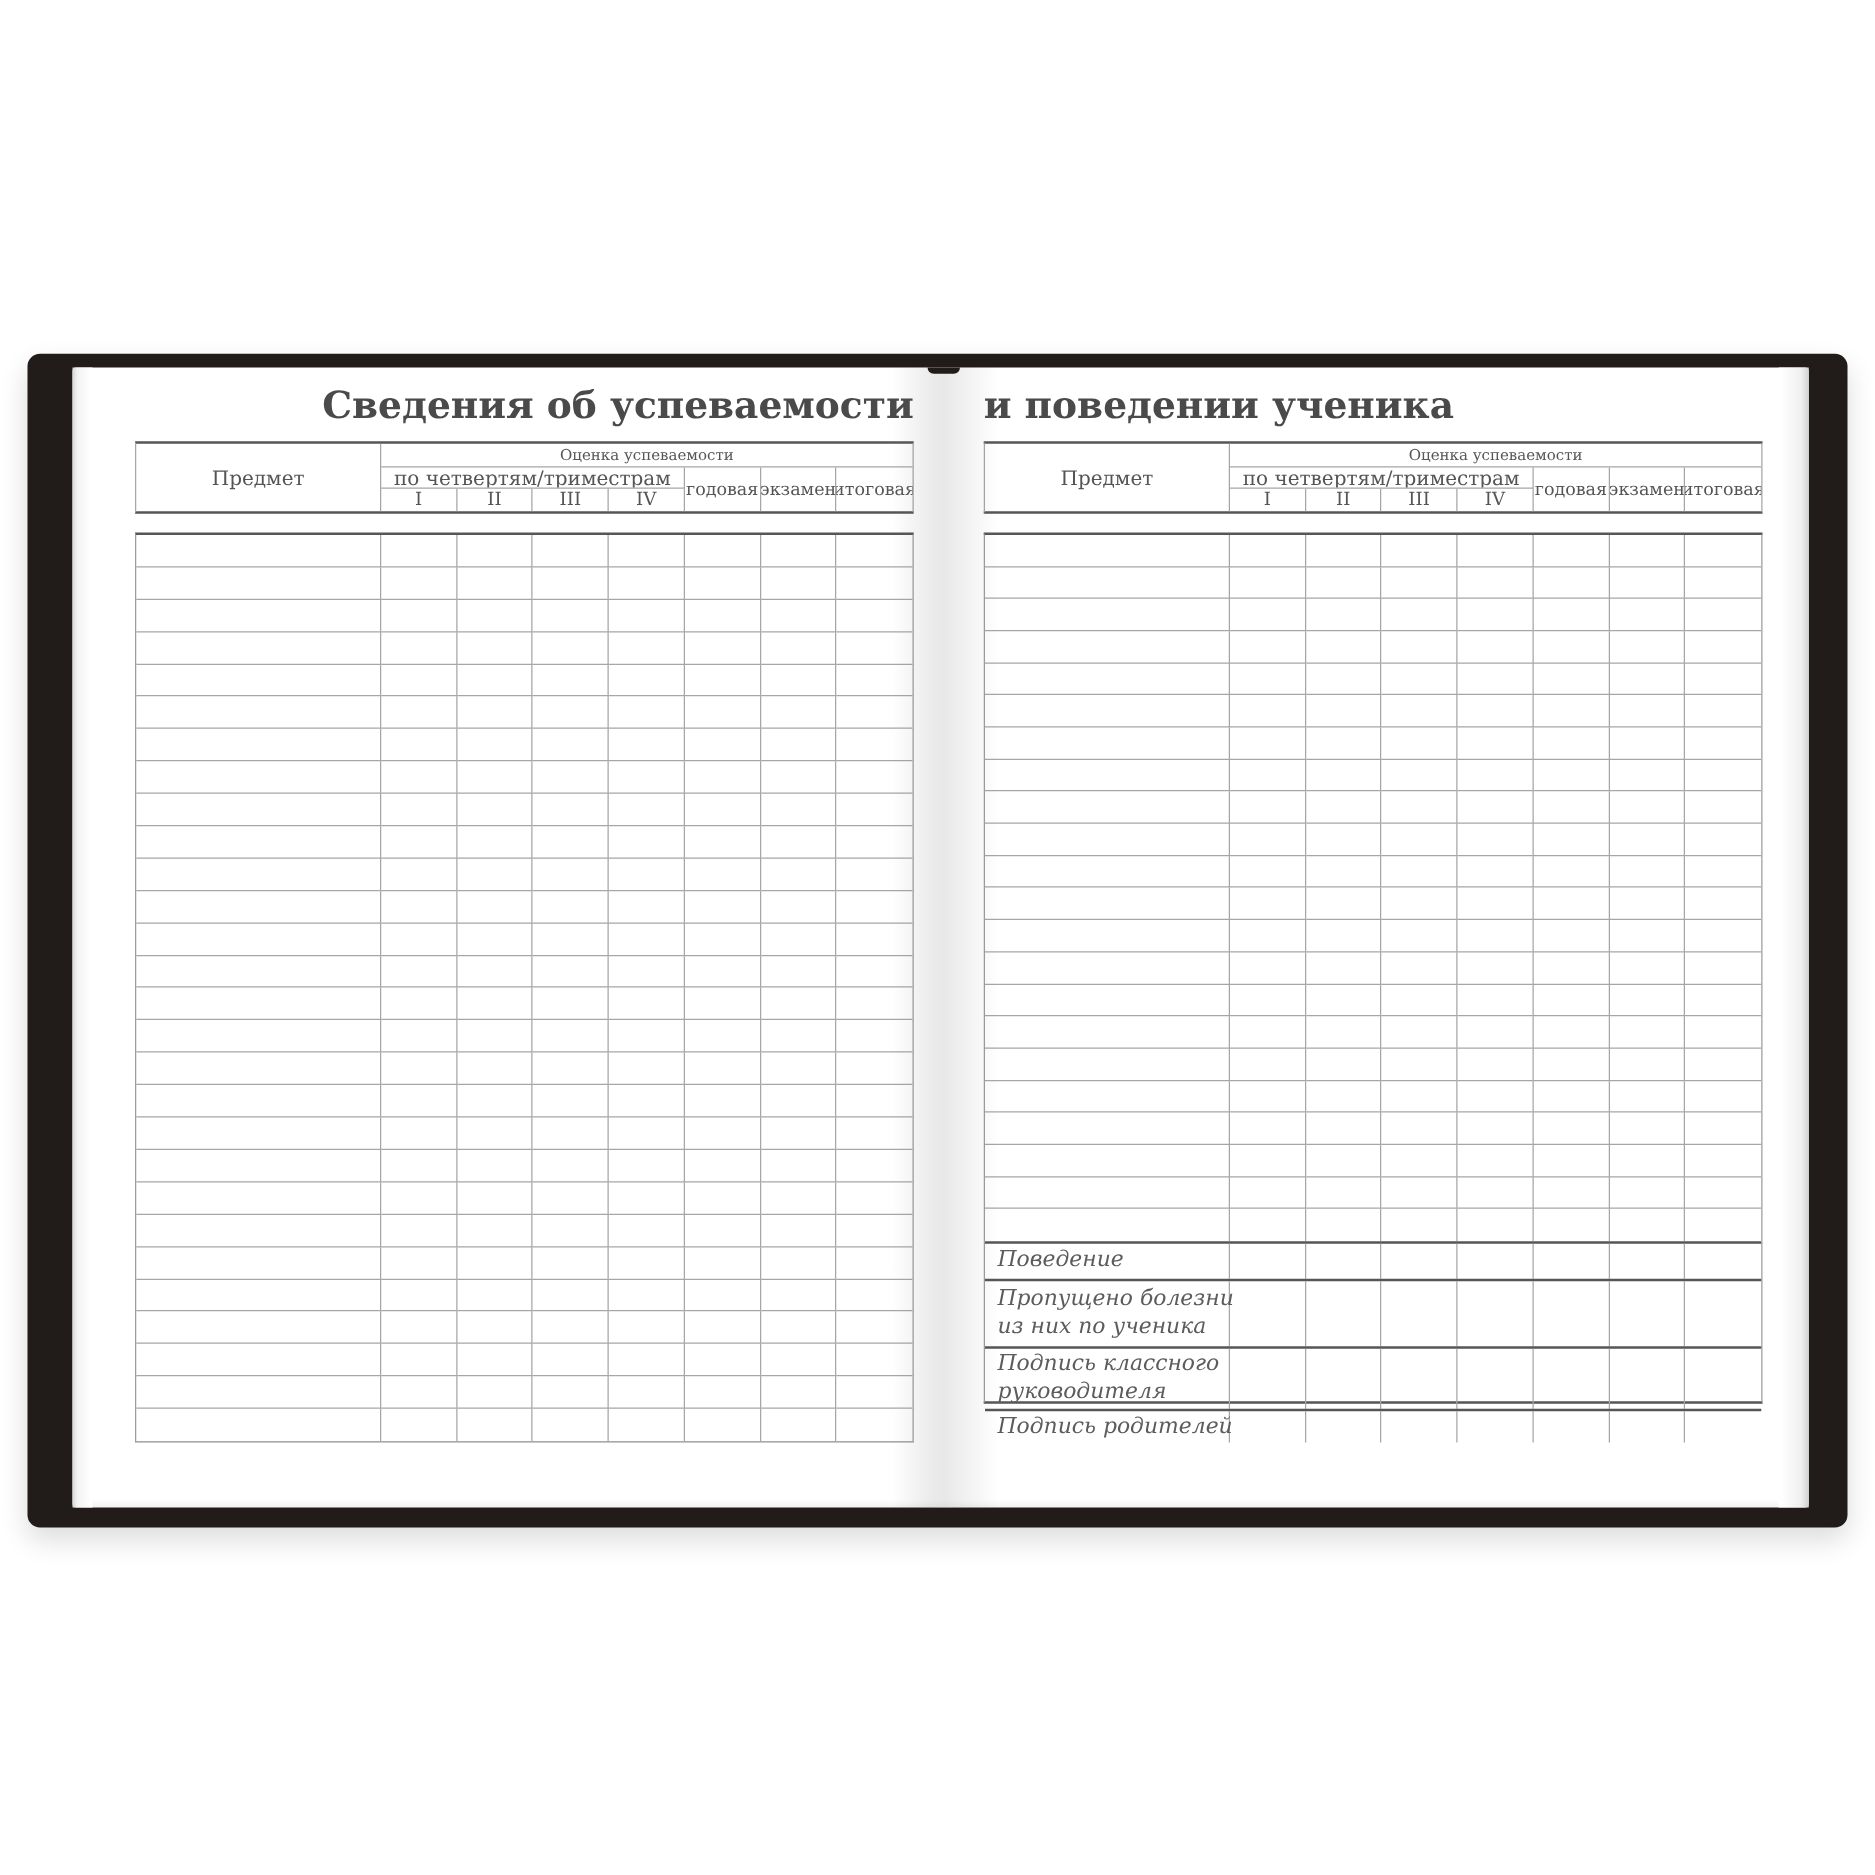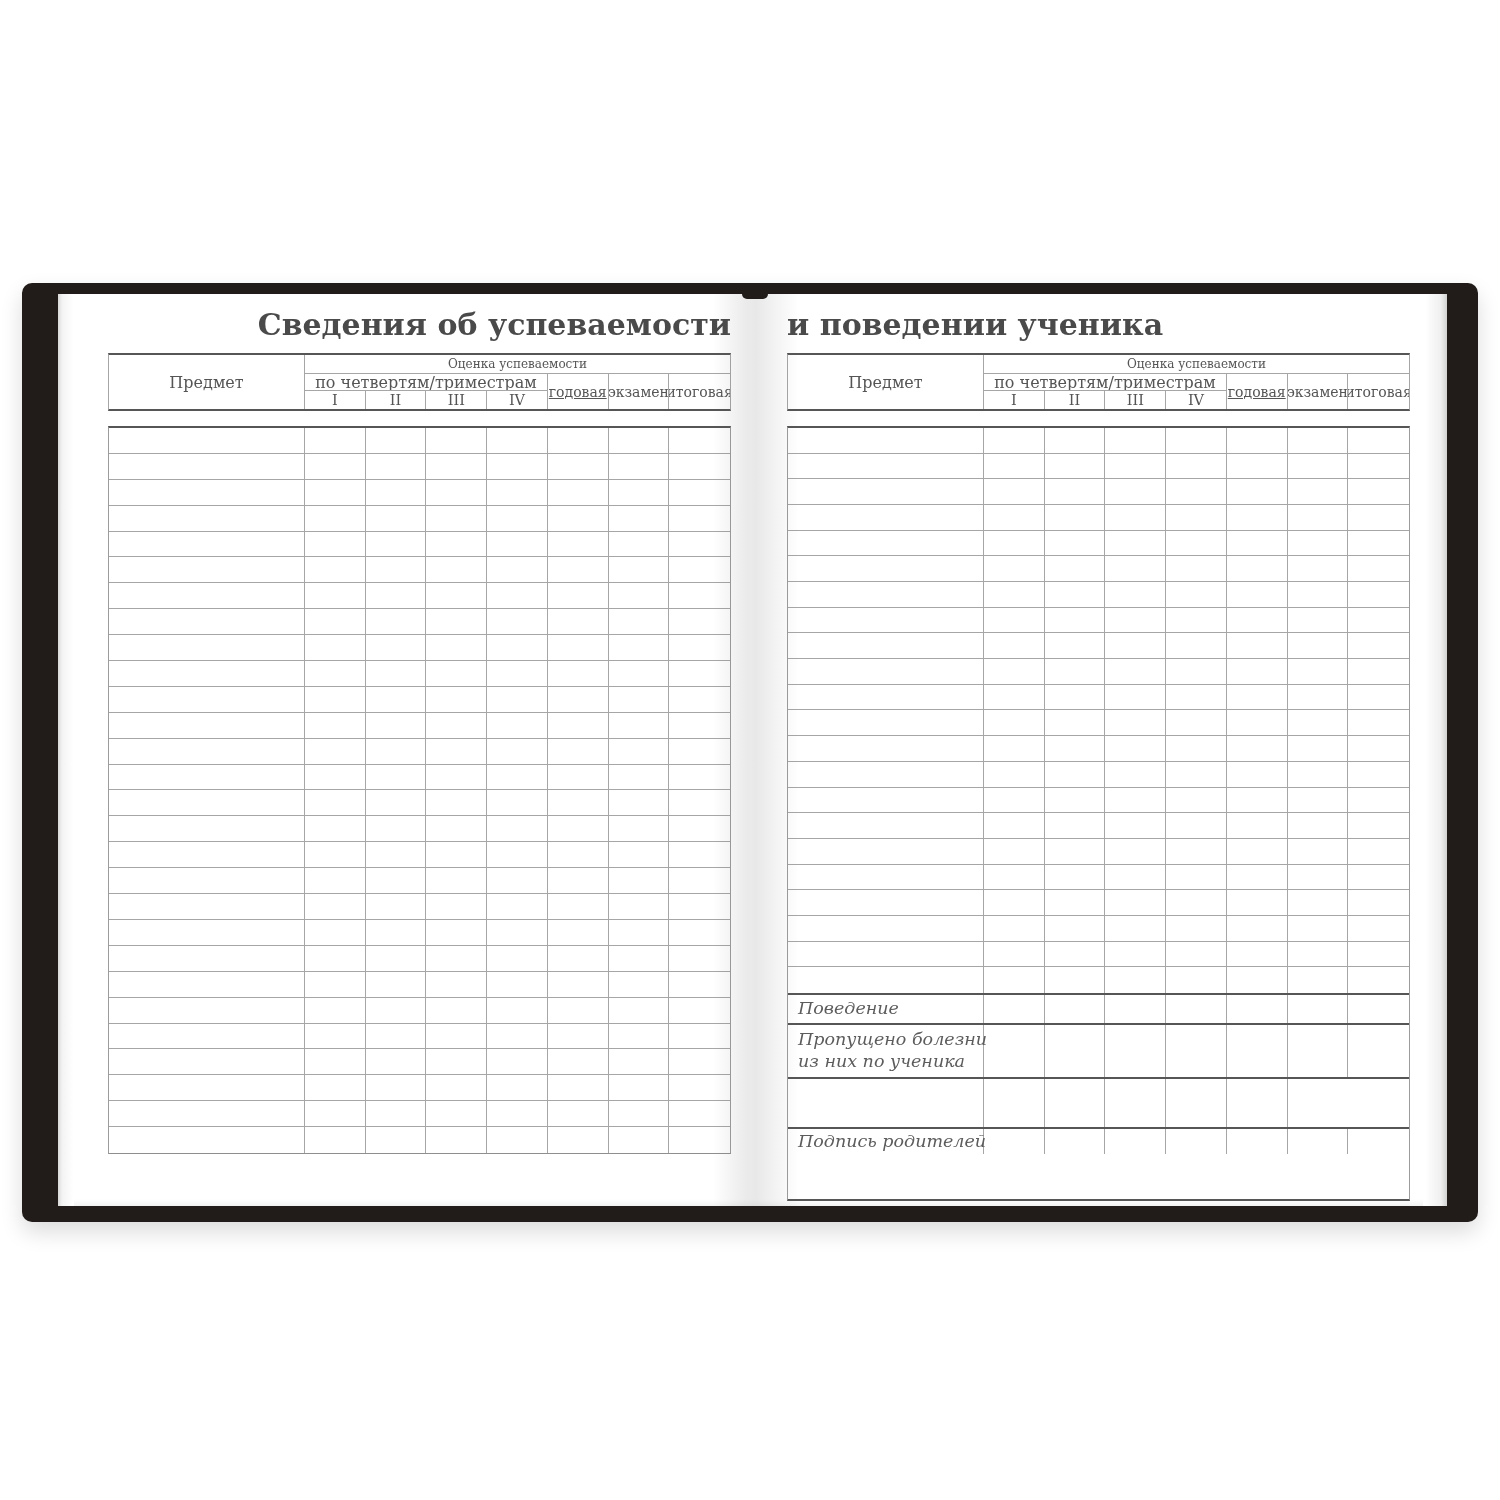--- a/index.html
+++ b/index.html
@@ -40,36 +40,36 @@
   .header-table.left{left:50px;} .header-table.right{left:729px;}
   .hcell{display:flex;align-items:center;justify-content:center;box-sizing:border-box;
          white-space:nowrap;overflow:hidden;}
   .h-subject{grid-area:1/1/4/2;border-right:1px solid var(--grid-line);font-size:16px;}
   .h-assess{grid-area:1/2/2/9;border-bottom:1px solid var(--grid-line);font-size:12px;}
   .h-periods{grid-area:2/2/3/6;border-bottom:1px solid var(--grid-line);
              border-right:1px solid var(--grid-line);font-size:16px;text-align:center;}
   .h-q{font-size:14.5px;border-right:1px solid var(--grid-line);}
   .h-q1{grid-area:3/2/4/3;} .h-q2{grid-area:3/3/4/4;} .h-q3{grid-area:3/4/4/5;} .h-q4{grid-area:3/5/4/6;}
   .h-sum{font-size:14px;border-right:1px solid var(--grid-line);}
-  .h-sum1{grid-area:2/6/4/7;text-decoration:underline;} .h-sum2{grid-area:2/7/4/8;} .h-sum3{grid-area:2/8/4/9;border-right:none;}
+  .h-sum1{grid-area:2/6/4/7;} .h-sum2{grid-area:2/7/4/8;} .h-sum3{grid-area:2/8/4/9;border-right:none;}
 
   
   .grade-grid{position:absolute;left:50px;top:132px;width:623px;box-sizing:border-box;
          display:grid;grid-template-columns:196px repeat(7,1fr);grid-auto-rows:1fr;
          border:1px solid #9c9c9c;border-top:2px solid var(--heavy-line);
          border-bottom:1px solid var(--mid-line);background:var(--page);}
   .grade-grid.left{height:728px;}
   .grade-grid.right{left:729px;height:567px;border-bottom:none;}
   .gcell{box-sizing:border-box;border-right:1px solid var(--grid-line);
          border-bottom:1px solid var(--grid-line);}
   .gcell.last-col{border-right:none;} .grade-grid.left .gcell.last-row{border-bottom:none;}
   .grade-grid.right .gcell.last-row{border-bottom:none;}
 
   
-  .footer-section{position:absolute;left:729px;top:699px;width:623px;height:208px;box-sizing:border-box;
+  .footer-section{position:absolute;left:729px;top:699px;width:623px;height:130px;box-sizing:border-box;
          display:grid;grid-template-rows:30px 54px 50px 27px;
          border-left:1px solid #9c9c9c;border-right:1px solid #9c9c9c;
          border-bottom:2px solid var(--heavy-line);background:var(--page);}
   .footer-row{display:grid;grid-template-columns:196px repeat(7,1fr);box-sizing:border-box;
          border-top:2px solid var(--heavy-line);}
   .fcell{box-sizing:border-box;border-right:1px solid var(--grid-line);}
   .fcell.last-col{border-right:none;}
   .f-label{display:flex;flex-direction:column;justify-content:center;padding-left:10px;
          font-style:italic;font-size:17.5px;line-height:1.25;color:var(--label-text);white-space:nowrap;}
 </style>
@@ -538,20 +538,24 @@
             </div>
             <div class="fcell"></div>
             <div class="fcell"></div>
             <div class="fcell"></div>
             <div class="fcell"></div>
             <div class="fcell"></div>
             <div class="fcell"></div>
             <div class="fcell last-col"></div>
           </div>
           <div class="footer-row">
+            <div class="fcell f-label">
+              <div>Подпись классного</div>
+              <div>руководителя</div>
+            </div>
             <div class="fcell"></div>
             <div class="fcell"></div>
             <div class="fcell"></div>
             <div class="fcell"></div>
             <div class="fcell"></div>
             <div class="fcell"></div>
             <div class="fcell last-col"></div>
           </div>
           <div class="footer-row">
             <div class="fcell f-label">

